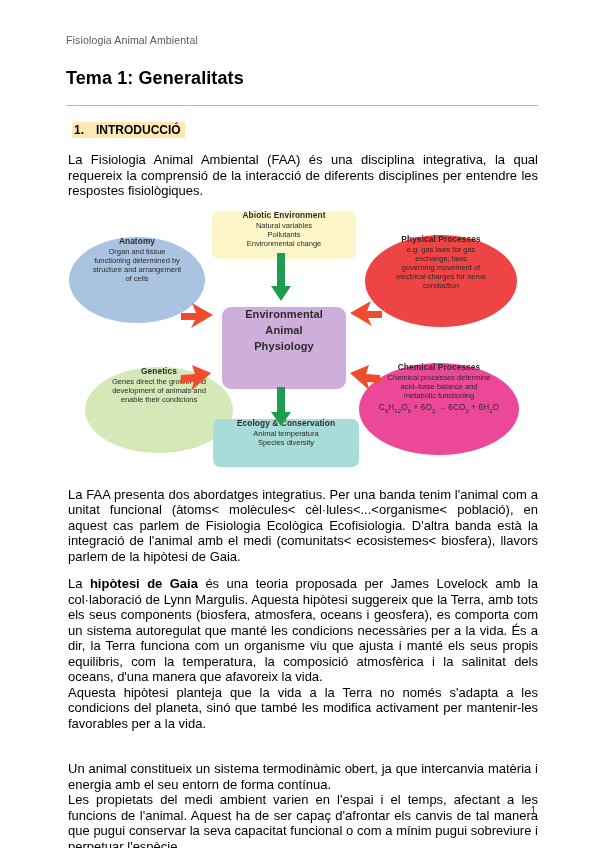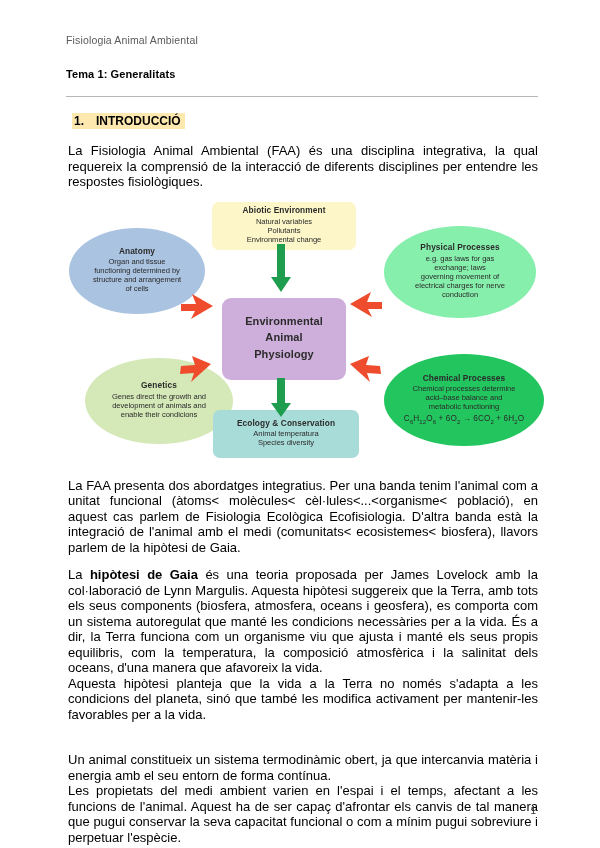--- a/index.html
+++ b/index.html
@@ -23,21 +23,21 @@
     padding: 34px 62px 0 66px;
     border-radius: 26px;
   }
   .doc-header {
     font-size: 10.5px;
     color: #5a5a5a;
     letter-spacing: 0.15px;
     margin-bottom: 22px;
   }
   .doc-title {
-    font-size: 11px;
+    font-size: 18px;
     font-weight: bold;
     letter-spacing: 0.1px;
     margin-bottom: 16px;
   }
   .rule {
     height: 1px;
     background: #b6b6b6;
     margin: 0 0 14px 0;
   }
   .section-heading {
@@ -72,21 +72,20 @@
   }
   .node {
     position: absolute;
     box-sizing: border-box;
     text-align: center;
     color: #2b2b2b;
     line-height: 1.18;
     display: flex;
     flex-direction: column;
     align-items: center;
-    justify-content: center;
   }
   .node .ttl {
     font-weight: bold;
     font-size: 8.3px;
     margin-bottom: 1.5px;
     letter-spacing: 0.1px;
   }
   .node .ln {
     font-size: 7.6px;
     letter-spacing: -0.05px;
@@ -95,35 +94,35 @@
 
   #n-abiotic {
     left: 148px; top: 0px; width: 144px; height: 48px;
     background: #fcf6c8; border-radius: 7px;
   }
   #n-anatomy {
     left: 5px; top: 26px; width: 136px; height: 86px;
     background: #a9c3e0;
   }
   #n-physical {
-    left: 320px; top: 24px; width: 152px; height: 92px;
-    background: #86efac;
+    left: 301px; top: 24px; width: 152px; height: 92px;
+    background: #ef4444;
   }
   #n-center {
     left: 158px; top: 96px; width: 124px; height: 82px;
     background: #ceaedb; border-radius: 9px;
   }
   #n-center .ttl { font-size: 11px; line-height: 1.35; }
   #n-genetics {
     left: 21px; top: 156px; width: 148px; height: 86px;
     background: #d5e8b8;
   }
   #n-chemical {
-    left: 320px; top: 152px; width: 160px; height: 92px;
-    background: #22c55e;
+    left: 295px; top: 152px; width: 160px; height: 92px;
+    background: #ec4899;
   }
   #n-chemical .formula {
     font-size: 8.2px;
     margin-top: 2px;
     letter-spacing: 0.1px;
   }
   #n-chemical .formula sub { font-size: 6px; }
   #n-ecology {
     left: 149px; top: 208px; width: 146px; height: 48px;
     background: #a8dcd8; border-radius: 7px;

